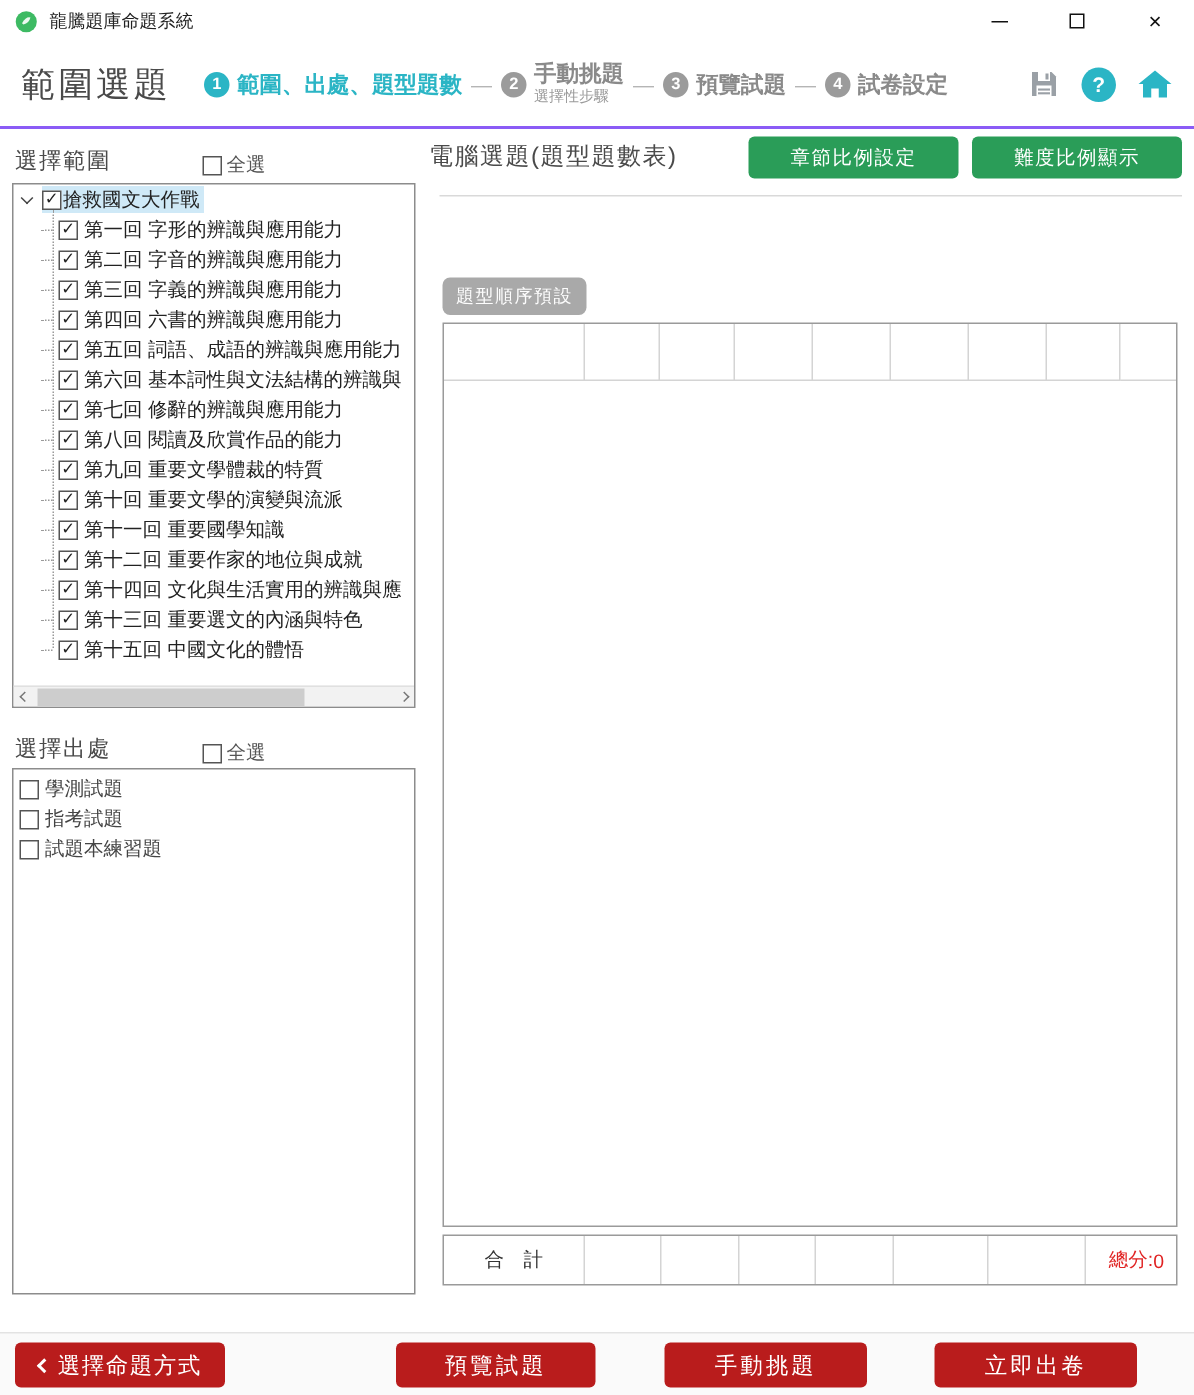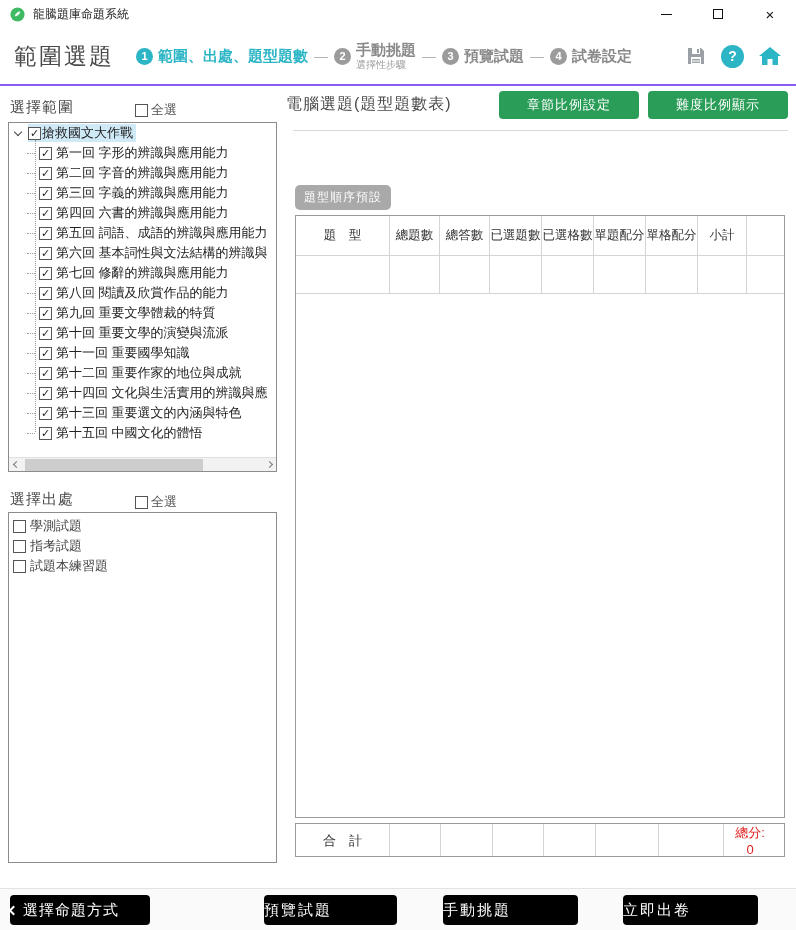--- a/index.html
+++ b/index.html
@@ -82,27 +82,27 @@
   .tbl-row.hdr { height:40px; }
   .tbl-row.body { height:38px; }
   .tbl-cell { border-right:1px solid #d4d4d4; border-bottom:1px solid #d4d4d4; display:flex;
     align-items:center; justify-content:center; font-size:12.5px; color:#333; overflow:hidden; white-space:nowrap; }
   .tbl-cell:last-child { border-right:none; }
 
   .footer-box { left:295px; top:737px; width:490px; height:34px; border:1px solid #9a9a9a; }
   .ft-row { display:grid; grid-template-columns:94px 51px 52px 51px 52px 63px 65px auto; height:100%; }
   .ft-cell { border-right:1px solid #d4d4d4; display:flex; align-items:center; justify-content:center;
     font-size:13px; color:#333; }
-  .ft-cell:last-child { border-right:none; justify-content:flex-end; padding-right:8px;flex-direction:column; }
+  .ft-cell:last-child { border-right:none; justify-content:flex-end; padding-right:8px; }
   .score-text { color:#e02222; font-size:13px; }
 
   
   .bottombar { position:absolute; left:0; right:0; bottom:0; height:42px; background:#fafafa; border-top:1px solid #e3e3e3; }
-  .bb-btn { position:absolute; top:6px; height:30px; background:#000000; color:#fff; border:none; border-radius:4px;
-    font-size:15px; cursor:pointer; font-family:inherit; letter-spacing:2px; display:flex; align-items:center; }
+  .bb-btn { position:absolute; top:6px; height:30px; background:#b91c1c; color:#fff; border:none; border-radius:4px;
+    font-size:15px; cursor:pointer; font-family:inherit; letter-spacing:2px; display:flex; align-items:center; justify-content:center; }
   .bb-back { left:10px; width:140px; gap:6px; letter-spacing:1px; }
   .back-chev { width:7px; height:7px; border-left:2px solid #fff; border-bottom:2px solid #fff; transform:rotate(45deg); flex:none; }
   .bb-preview { left:264px; width:133px; }
   .bb-manual { left:443px; width:135px; }
   .bb-generate { left:623px; width:135px; }
 </style>
 </head>
 <body>
 
 <div class="app">
@@ -307,40 +307,20 @@
     <span class="rp-title">電腦選題(題型題數表)</span>
     <div class="rp-buttons">
       <button class="btn-green">章節比例設定</button>
       <button class="btn-green">難度比例顯示</button>
     </div>
     <div class="rp-divider"></div>
 
     <button class="btn-gray">題型順序預設</button>
 
     <div class="box table-box">
-      <div class="tbl-row hdr">
-
-          <div class="tbl-cell">題　型</div>
-
-          <div class="tbl-cell">總題數</div>
-
-          <div class="tbl-cell">總答數</div>
-
-          <div class="tbl-cell">已選題數</div>
-
-          <div class="tbl-cell">已選格數</div>
-
-          <div class="tbl-cell">單題配分</div>
-
-          <div class="tbl-cell">單格配分</div>
-
-          <div class="tbl-cell">小計</div>
-
-          <div class="tbl-cell"></div>
-        </div>
       <div class="tbl-row body">
         <div class="tbl-cell"></div>
         <div class="tbl-cell"></div>
         <div class="tbl-cell"></div>
         <div class="tbl-cell"></div>
         <div class="tbl-cell"></div>
         <div class="tbl-cell"></div>
         <div class="tbl-cell"></div>
         <div class="tbl-cell"></div>
         <div class="tbl-cell"></div>

